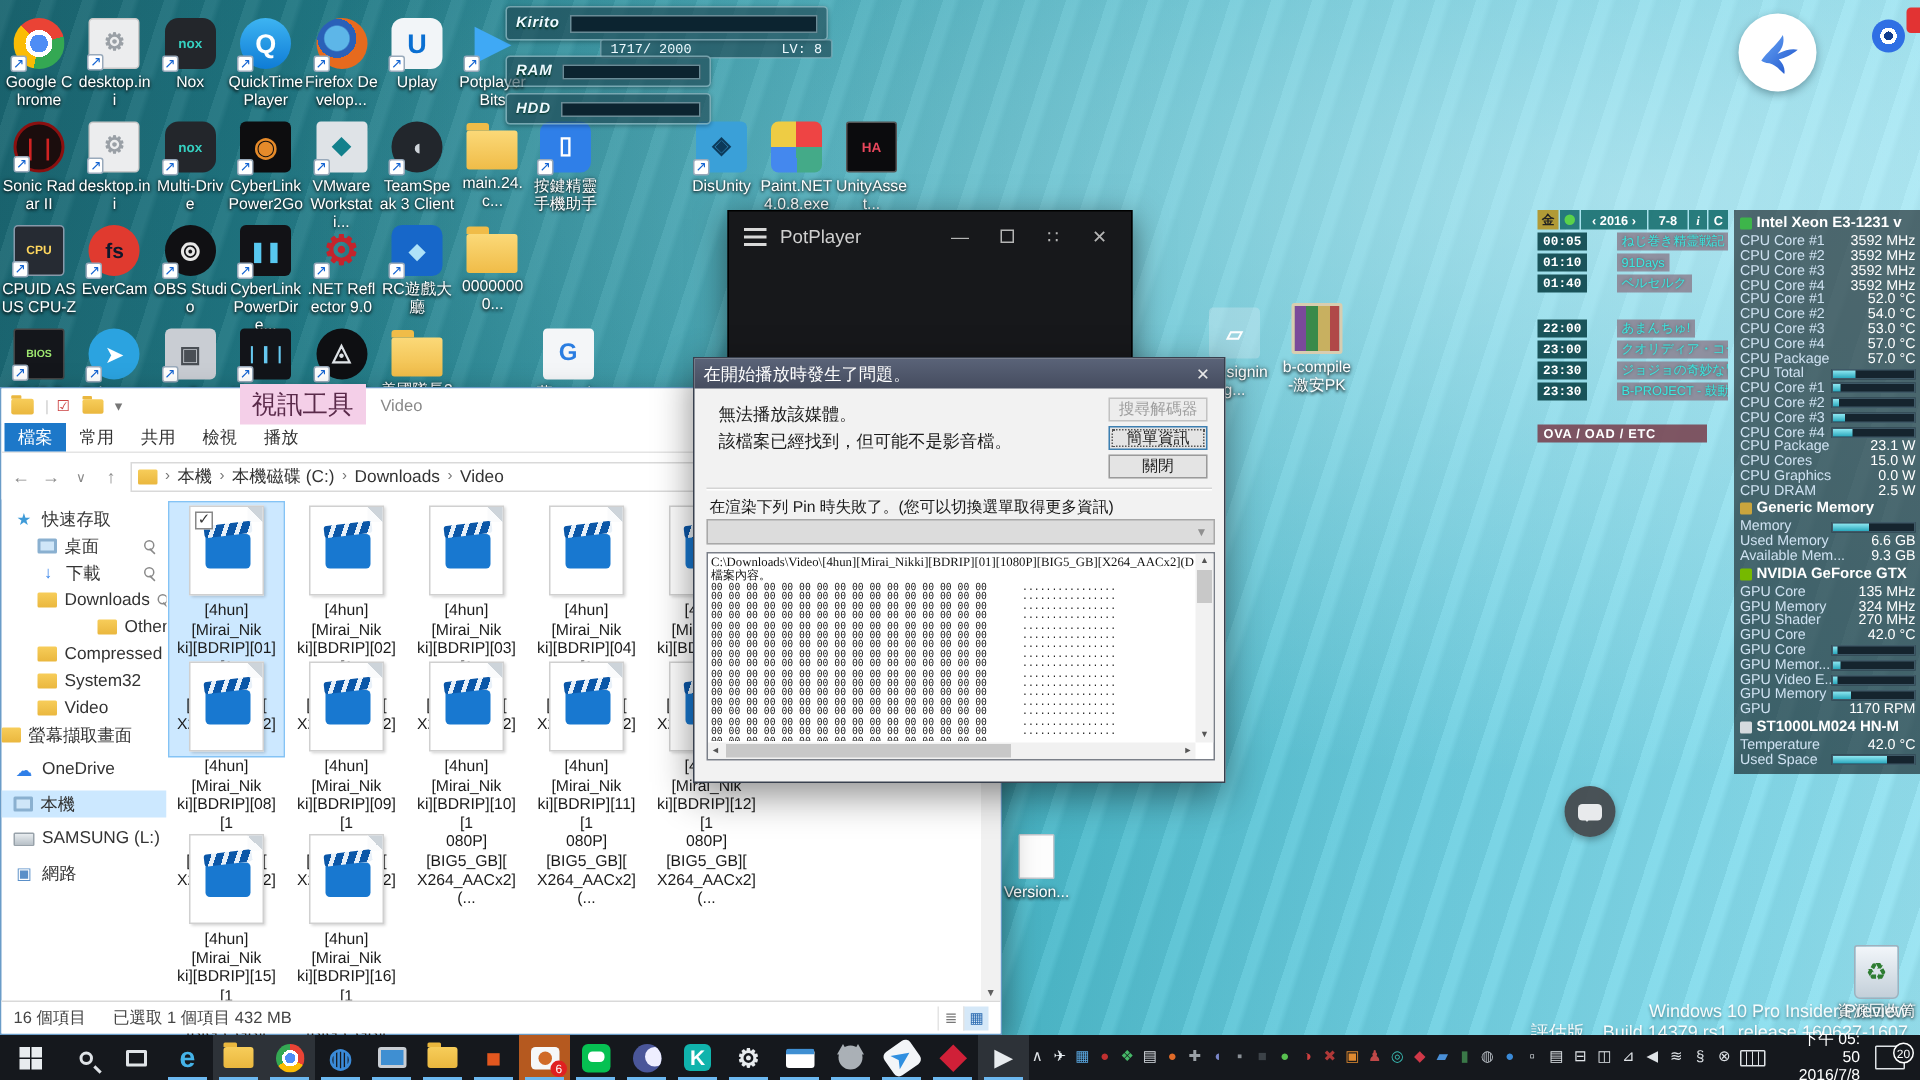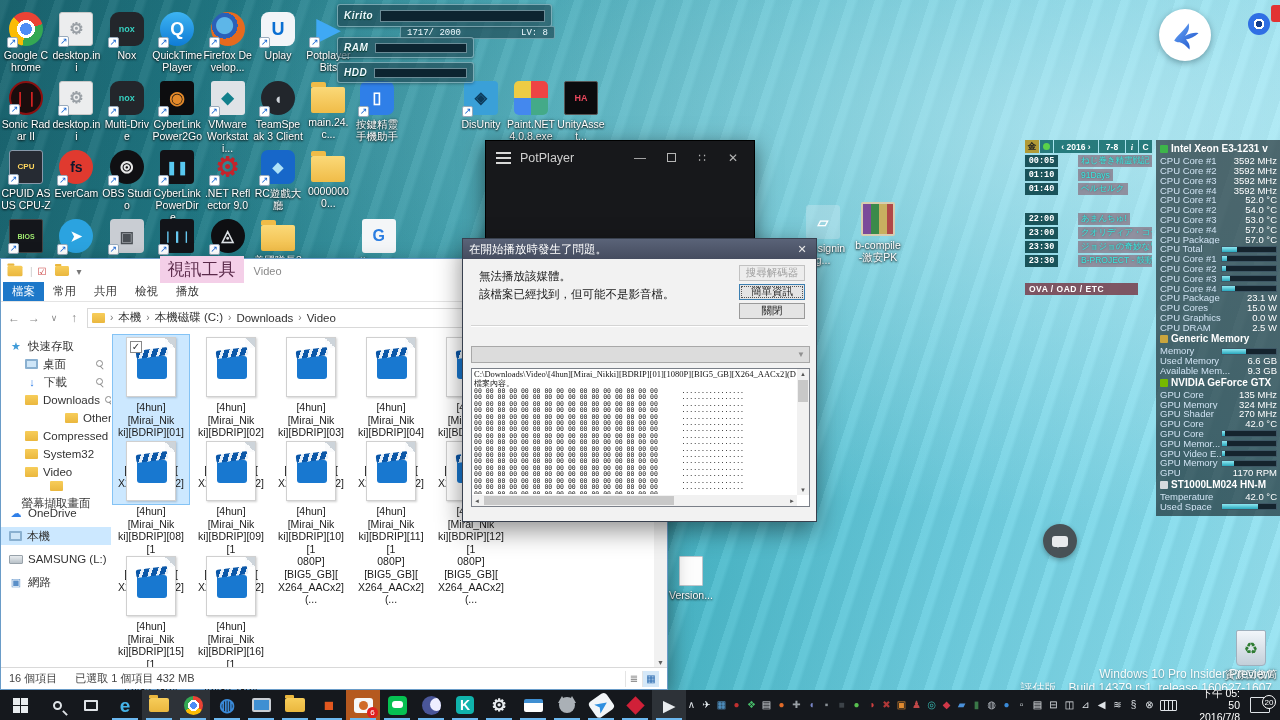--- a/index.html
+++ b/index.html
@@ -759,21 +759,21 @@
           <span>Compressed</span>
         </div>
         <div class="nrow" style="padding-left: 24px;">
           <span class="nico nico-folder"></span>
           <span>System32</span>
         </div>
         <div class="nrow" style="padding-left: 24px;">
           <span class="nico nico-folder"></span>
           <span>Video</span>
         </div>
-        <div class="nrow" style=" flex-direction: column;">
+        <div class="nrow" style="">
           <span class="nico nico-folder"></span>
           <span>螢幕擷取畫面</span>
         </div>
         <div class="nrow" style="padding-left: 8px; margin-top: 5px;">
           <span class="nico" style="color: rgb(47, 127, 232);">☁</span>
           <span>OneDrive</span>
         </div>
         <div class="nrow nsel" style="padding-left: 8px; margin-top: 5px;">
           <span class="nico nico-pc"></span>
           <span>本機</span>
@@ -929,20 +929,21 @@
   <div id="dlg-title">
     <span>在開始播放時發生了問題。</span>
     <span id="dlg-close">✕</span>
   </div>
   <div class="dlg-msg" style="top:30px;">無法播放該媒體。</div>
   <div class="dlg-msg" style="top:48px;">該檔案已經找到，但可能不是影音檔。</div>
   <div class="dbtn dis" style="top:26px;">搜尋解碼器</div>
   <div class="dbtn foc" style="top:45px;">簡單資訊</div>
   <div class="dbtn" style="top:64px;">關閉</div>
   <div id="dlg-sep"></div>
+  <div id="dlg-pinmsg">在渲染下列 Pin 時失敗了。(您可以切換選單取得更多資訊)</div>
   <div id="dlg-combo">
       <span>▼</span>
     </div>
   <div id="dlg-text">
     <div id="dlg-content">
       <div id="dlg-path">C:\Downloads\Video\[4hun][Mirai_Nikki][BDRIP][01][1080P][BIG5_GB][X264_AACx2](D03350</div>
       <div id="dlg-clabel">檔案內容。</div>
       <div id="hexlines">
           <div class="hexline">00 00 00 00 00 00 00 00 00 00 00 00 00 00 00 00      ................</div>
           <div class="hexline">00 00 00 00 00 00 00 00 00 00 00 00 00 00 00 00      ................</div>

